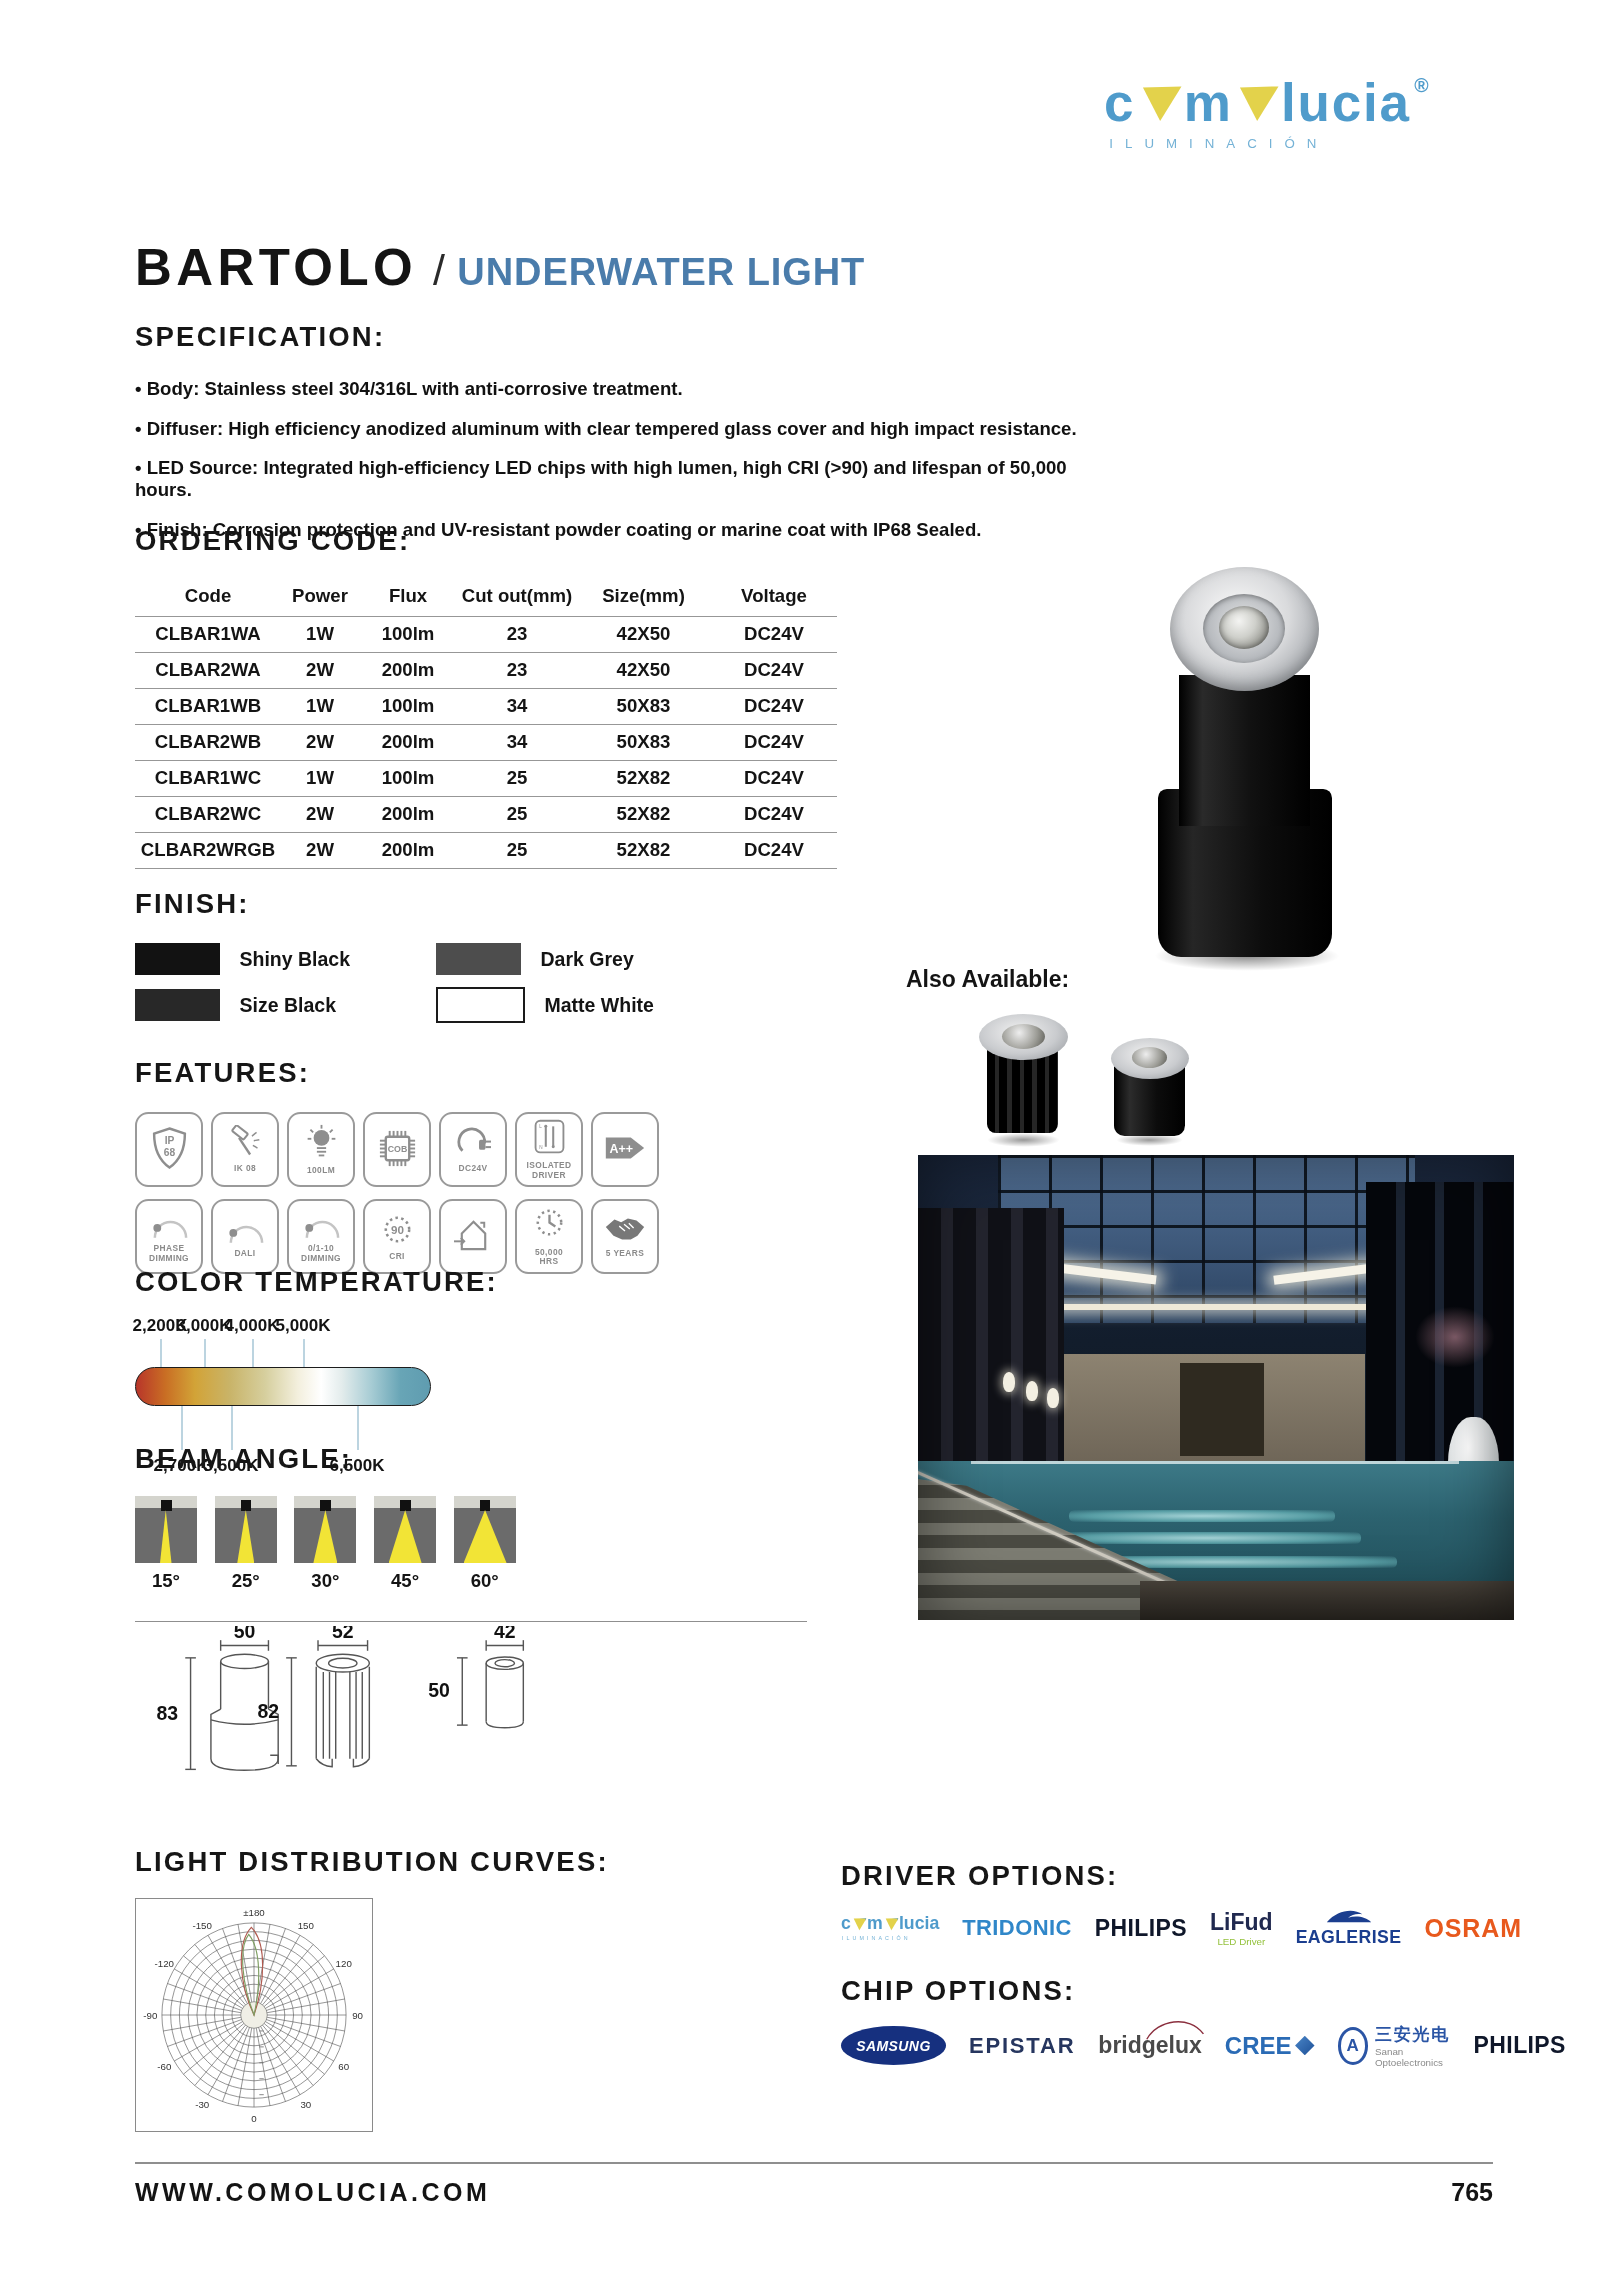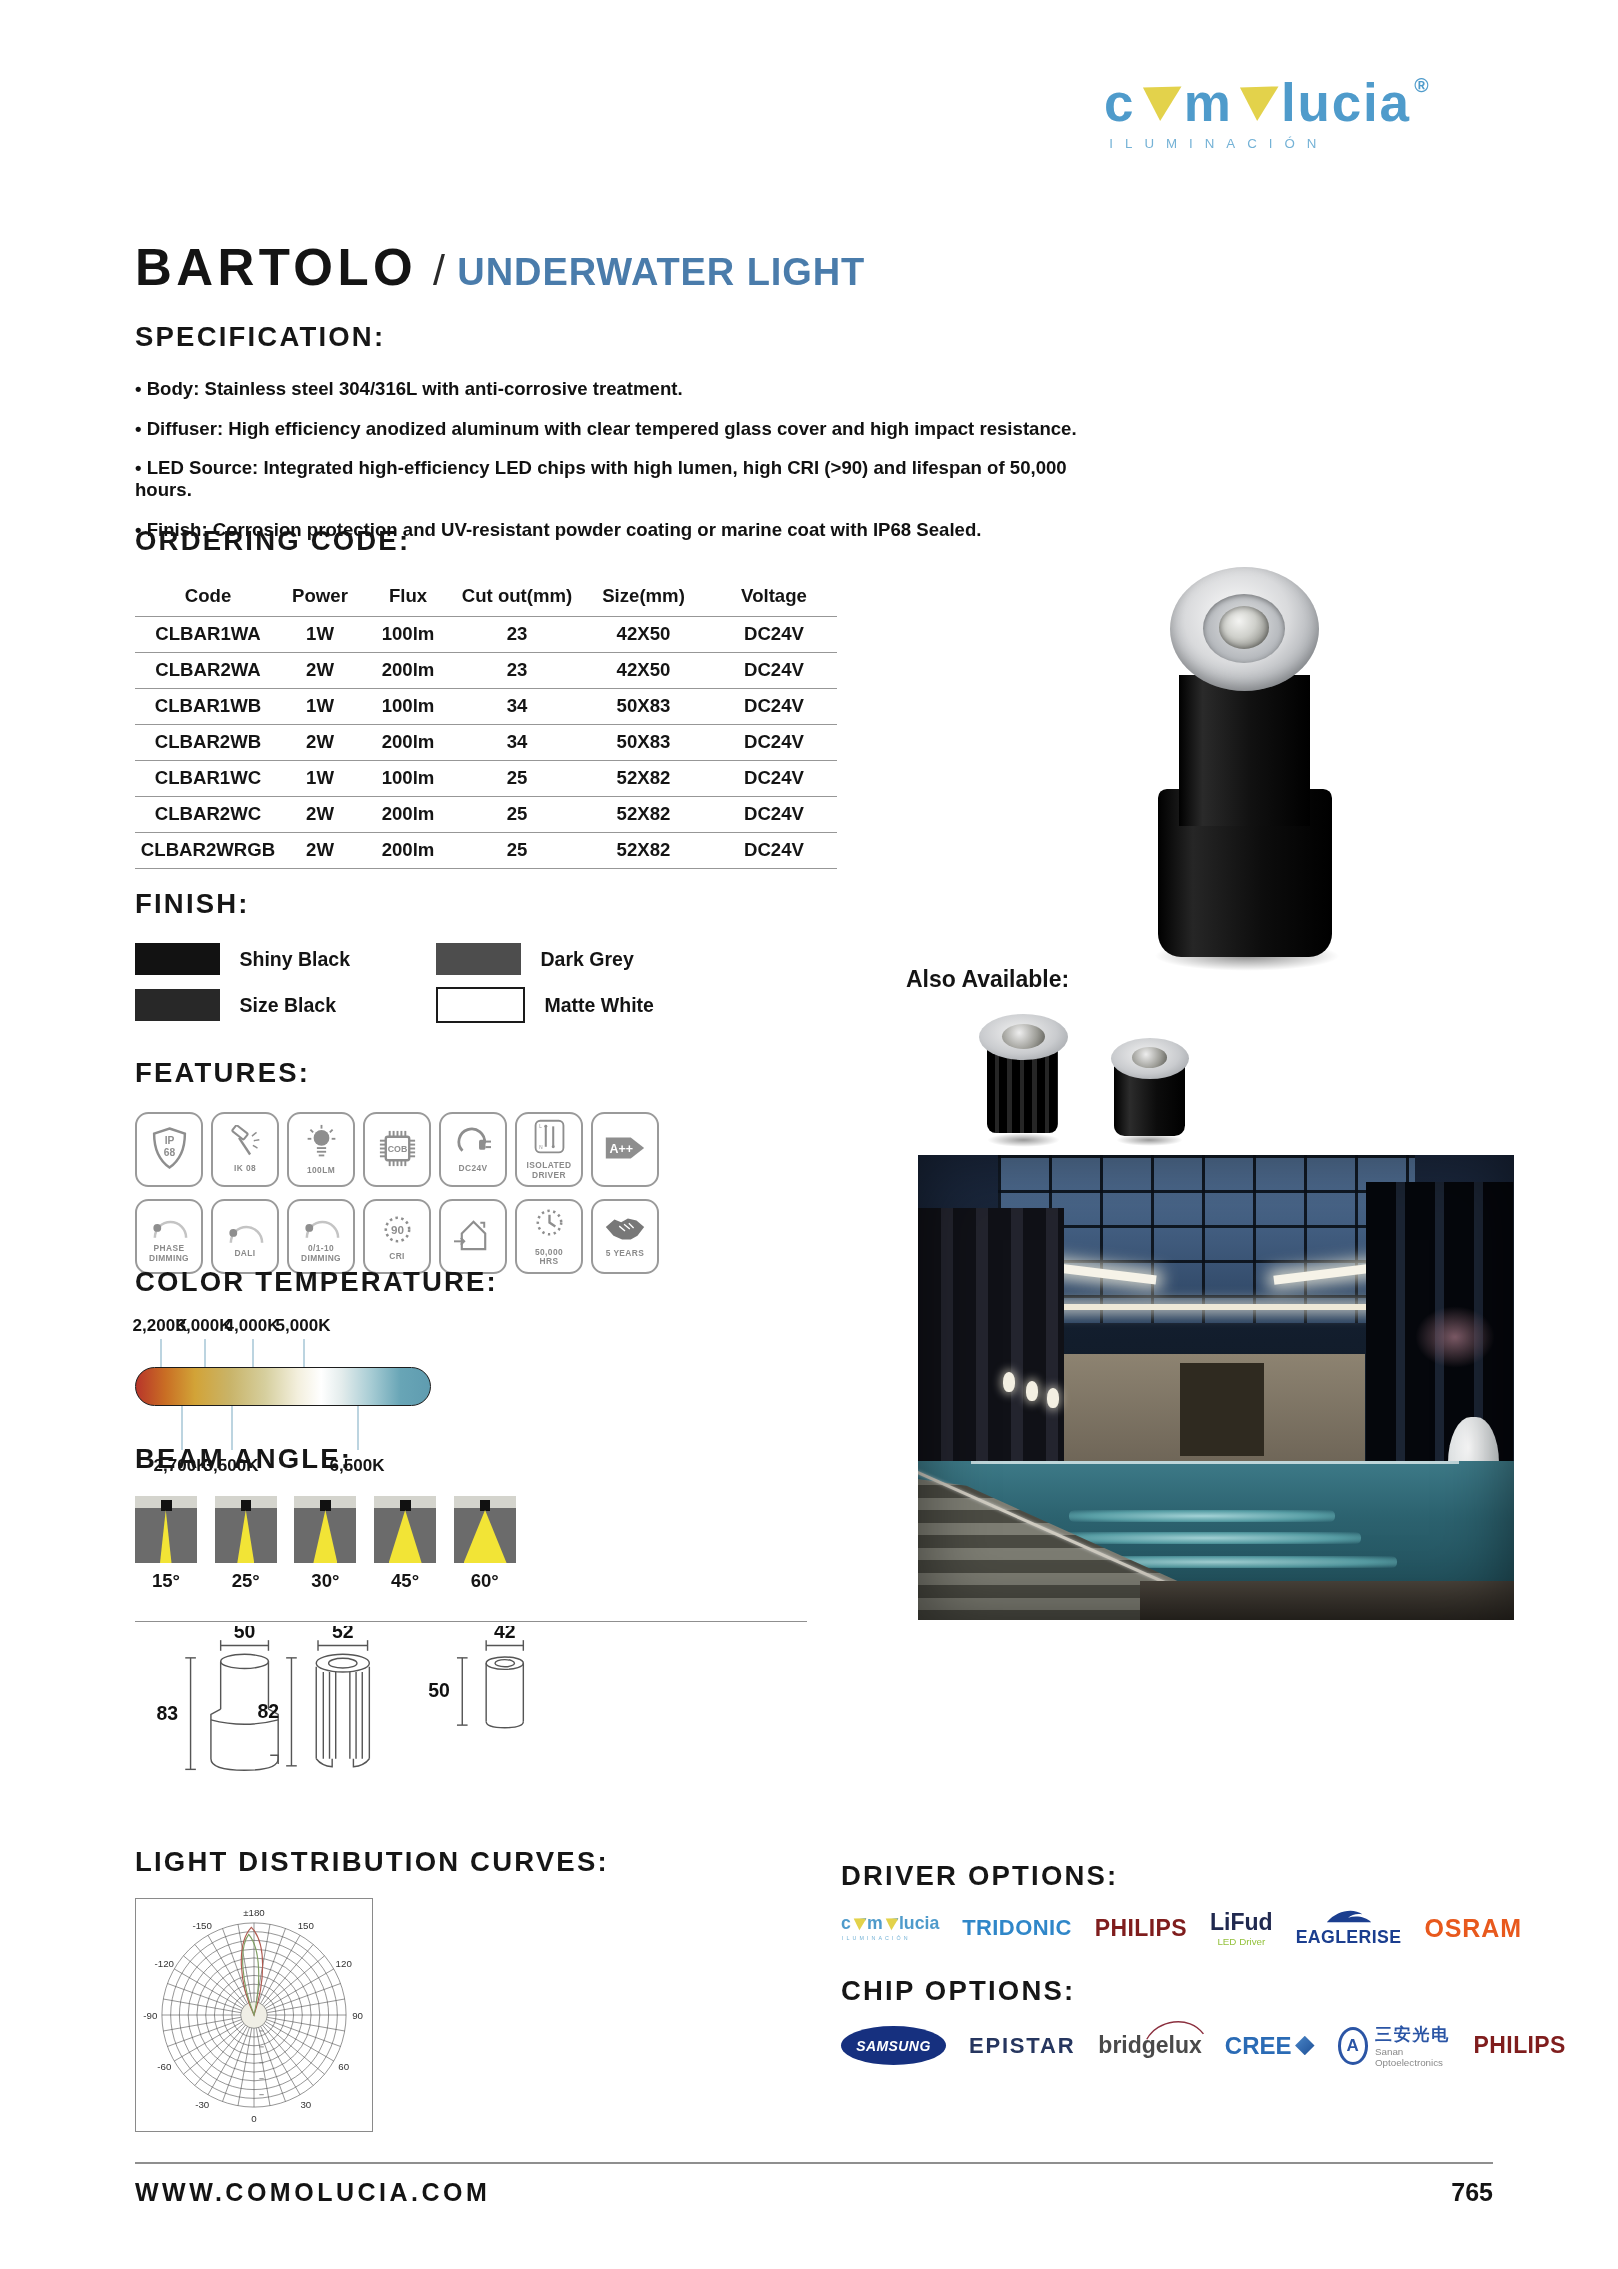--- a/index.html
+++ b/index.html
@@ -102,21 +102,21 @@
   
   .ldc{left:135px;top:1846px;}
   .ldc-chart{margin-top:19.5px;width:236px;height:232px;border:1.3px solid #8a8a8a;}
 
   
   .driver{left:841px;top:1860px;width:709px;}
   .chip{left:841px;top:1975px;width:709px;}
   .brand-row{display:flex;align-items:center;margin-top:16px;}
   .brand{margin-right:23px;display:flex;flex-direction:column;align-items:center;justify-content:center;}
   .b-tridonic{font-size:22px;font-weight:bold;color:#3087c9;letter-spacing:0.4px;}
-  .b-philips{font-size:23px;font-weight:bold;color:#7f1d1d;letter-spacing:0.4px;}
+  .b-philips{font-size:23px;font-weight:bold;color:#0f172a;letter-spacing:0.4px;}
   .b-osram{font-size:25px;font-weight:bold;color:#e8591d;letter-spacing:0.9px;}
   .b-lifud-main{font-size:23px;font-weight:bold;color:#20294f;}
   .b-lifud-sub{font-size:9.8px;color:#94c23d;margin-top:0px;}
   .b-eagle-txt{font-size:17.7px;font-weight:bold;color:#1b3e8f;letter-spacing:0.4px;}
   .b-epistar{font-size:22px;font-weight:bold;color:#26365f;letter-spacing:1.8px;}
   .b-samsung{width:105px;height:39px;border-radius:50%;background:#16307f;display:flex;align-items:center;justify-content:center;}
   .b-samsung span{color:#fff;font-size:14px;font-weight:bold;font-style:italic;letter-spacing:0.4px;}
   .b-bridgelux{position:relative;font-size:23px;color:#4a4a4a;font-weight:bold;}
   .b-cree{font-size:24px;font-weight:bold;color:#2a6bb5;display:flex;align-items:center;}
   .cree-diamond{display:inline-block;width:19.5px;height:19.5px;margin-left:3.5px;

